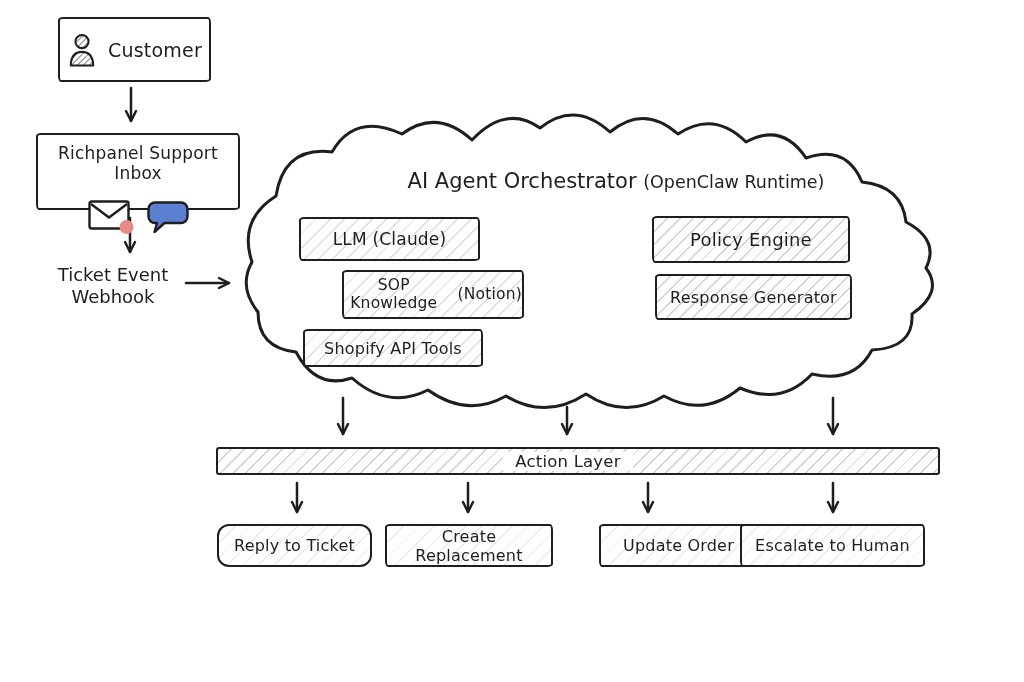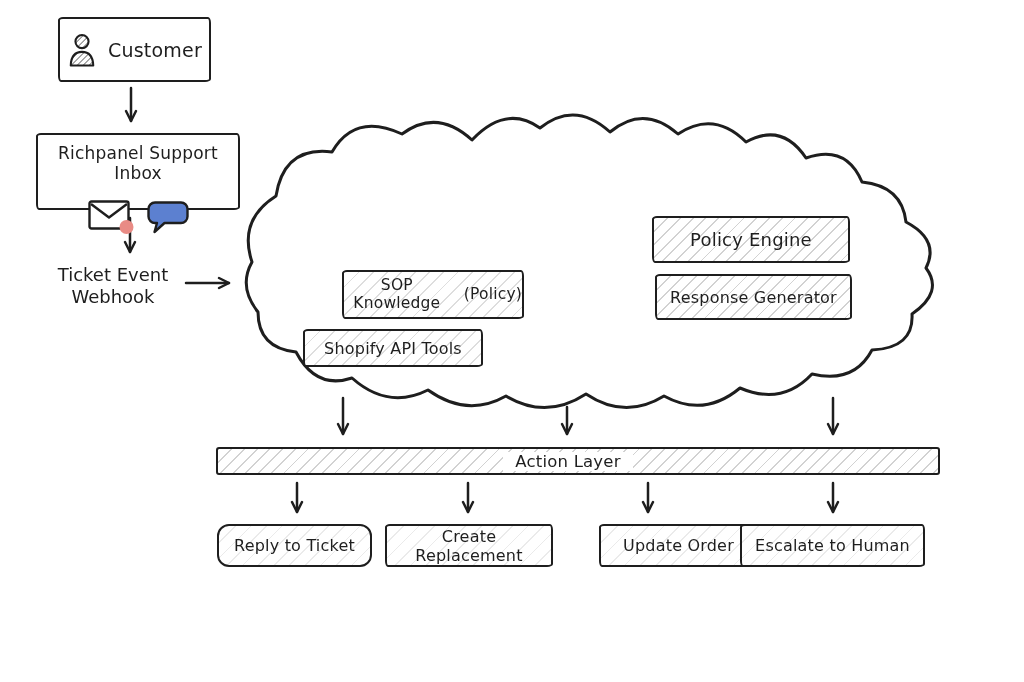--- a/index.html
+++ b/index.html
@@ -125,24 +125,31 @@
         <path d="M 8 1.5 H 34 A 6.5 6.5 0 0 1 40.5 8 V 15.5 A 6.5 6.5 0 0 1 34 22 H 17.5 L 7.5 31 L 10 22 H 8 A 6.5 6.5 0 0 1 1.5 15.5 V 8 A 6.5 6.5 0 0 1 8 1.5 Z" fill="#5c80d0" stroke="#1e1e1e" stroke-width="2.4" stroke-linejoin="round"></path>
       </svg>
     </div>
   </div>
 
   <div class="label webhook-label">
     <div>Ticket Event</div>
     <div>Webhook</div>
   </div>
 
+  <div class="label cloud-title">
+    <span>AI Agent Orchestrator</span>
+    <span class="paren">(OpenClaw Runtime)</span>
+  </div>
 
+  <div class="box hatch-light comp-llm">
+    <span>LLM (Claude)</span>
+  </div>
   <div class="box hatch-light comp-sop">
     <span>SOP Knowledge</span>
-    <span>(Policy)</span>
+    <span>(Notion)</span>
   </div>
   <div class="box hatch-light comp-shopify">
     <span>Shopify API Tools</span>
   </div>
 
   <div class="box hatch-med comp-policy">
     <span>Policy Engine</span>
   </div>
   <div class="box hatch-med comp-response">
     <span>Response Generator</span>

